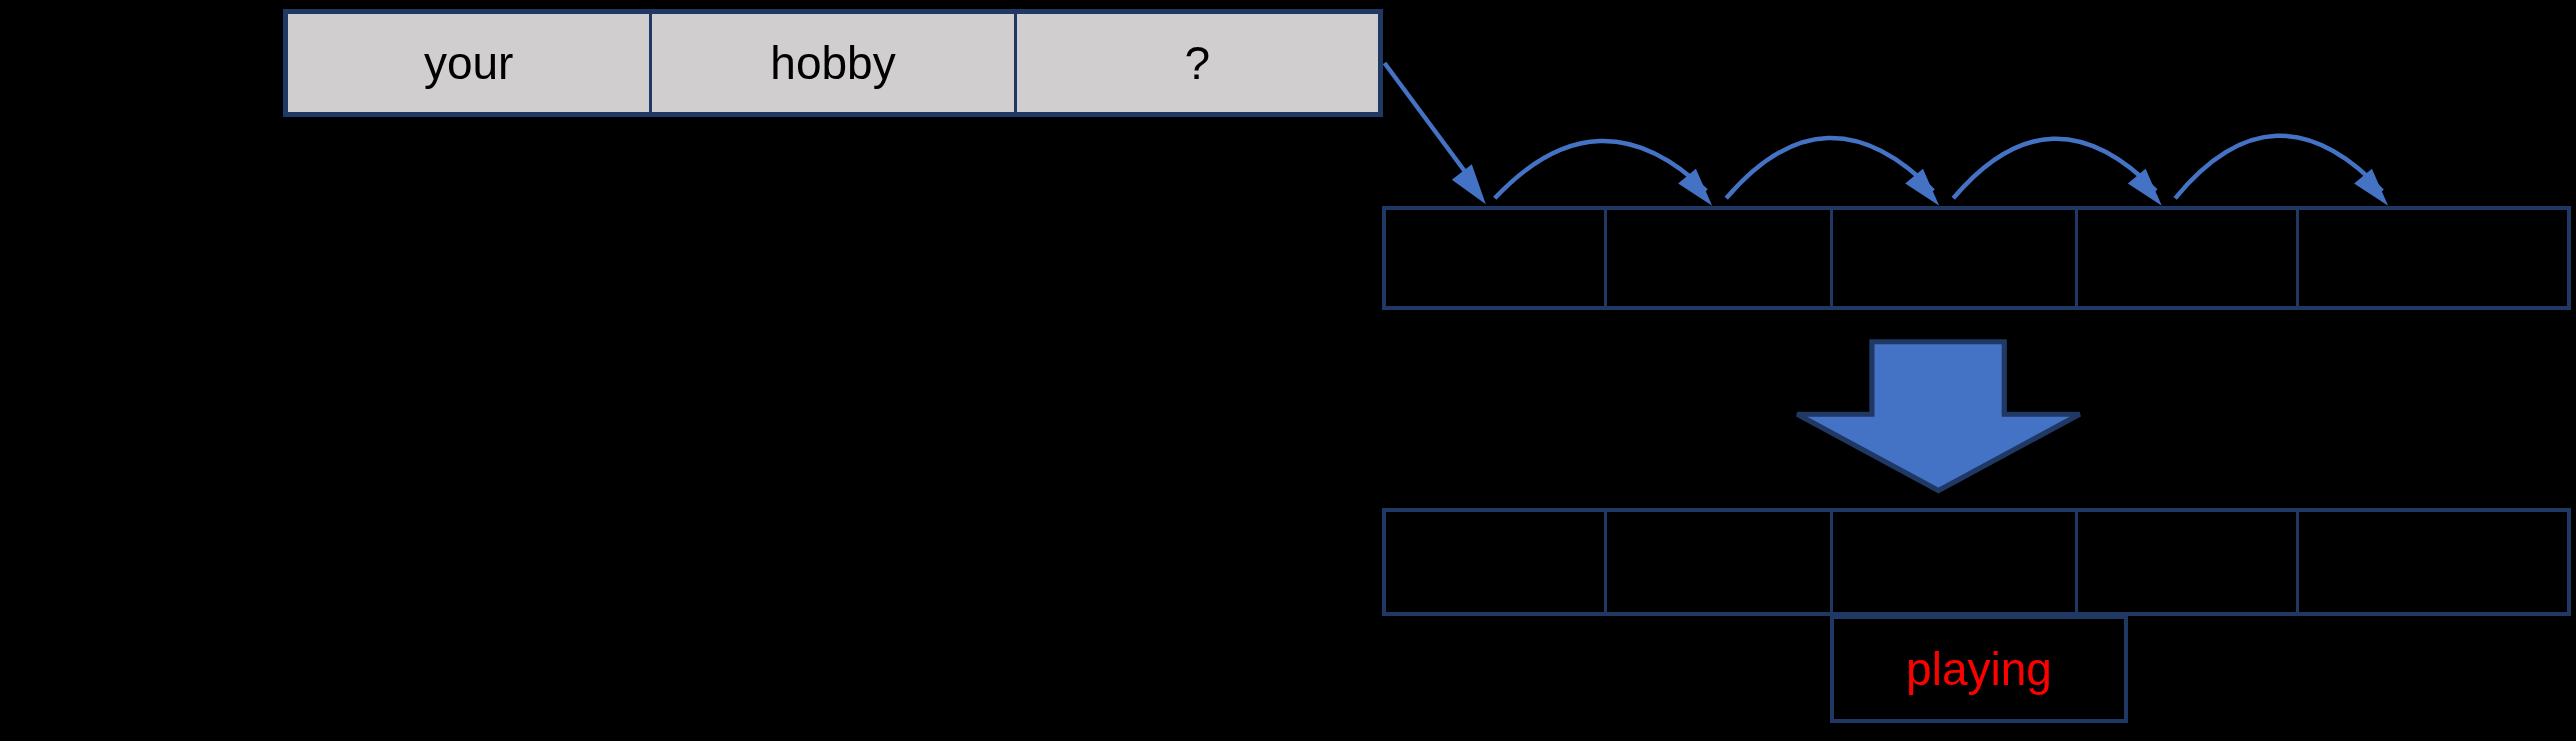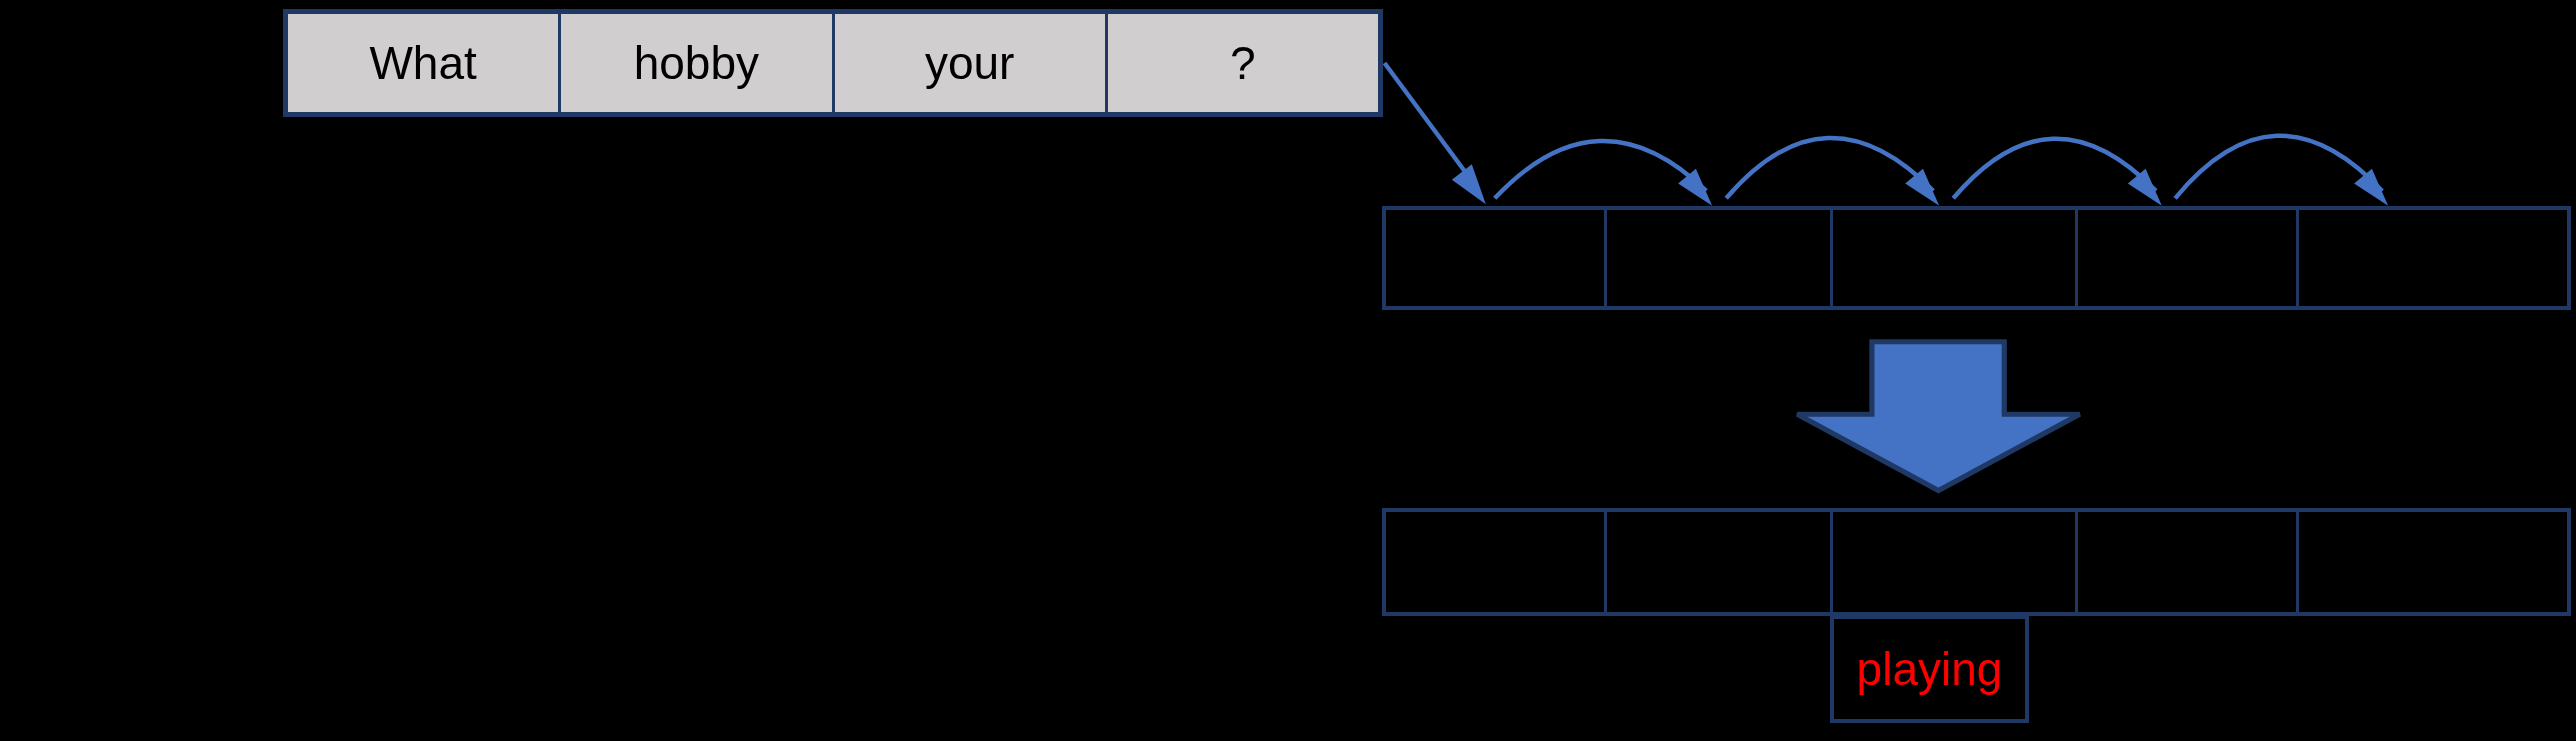--- a/index.html
+++ b/index.html
@@ -33,41 +33,40 @@
   }
   .slot-row .slot{border-right:3.7px solid var(--navy);}
   .slot-row .slot:last-child{border-right:none;}
   .row-encoder{left:1382px; top:206px; width:1189px; height:104px;}
   .row-decoder{left:1382px; top:508px; width:1189px; height:108px;}
   .w1{flex-grow:299;} .w2{flex-grow:307;} .w3{flex-grow:333;}
   .w4{flex-grow:300;} .w5{flex-grow:368;}
 
   
   .output-box{
-    position:absolute; left:1830px; top:615px; width:199px; height:108px;
+    position:absolute; left:1830px; top:615px; width:298px; height:108px;
     border:4.4px solid var(--navy); display:flex;
     align-items:center; justify-content:center;
     font-size:46px; color:var(--red); background:transparent;
   }
 
   
   .connectors{position:absolute; inset:0; pointer-events:none;}
   .thin-stroke{stroke:var(--blue); stroke-width:6; fill:none;}
   .head-fill{fill:var(--blue); stroke:none;}
   .big-arrow{fill:var(--blue); stroke:var(--navy); stroke-width:7; stroke-linejoin:miter;}
 </style>
 </head>
 <body>
 
 <div class="stage">
 
   <div class="question-row">
-    <div class="cell">What</div>
+    <div class="cell">your</div>
     <div class="cell">hobby</div>
-    <div class="cell">your</div>
     <div class="cell">?</div>
   </div>
 
   <div class="slot-row row-encoder">
     <div class="slot w1"></div>
     <div class="slot w2"></div>
     <div class="slot w3"></div>
     <div class="slot w4"></div>
     <div class="slot w5"></div>
   </div>

